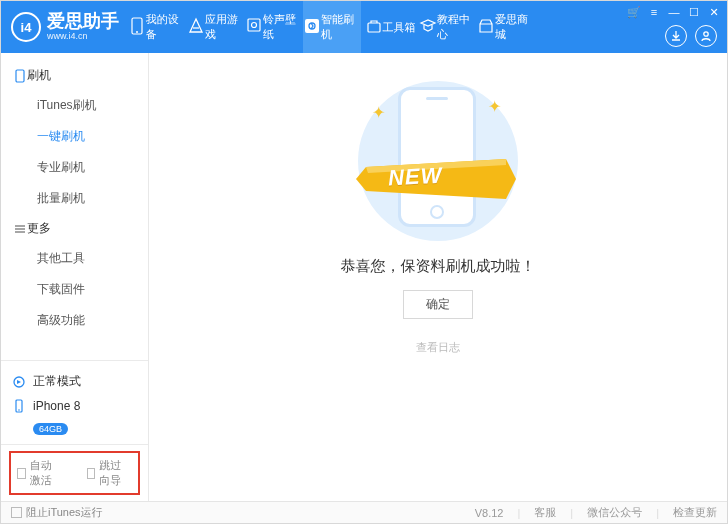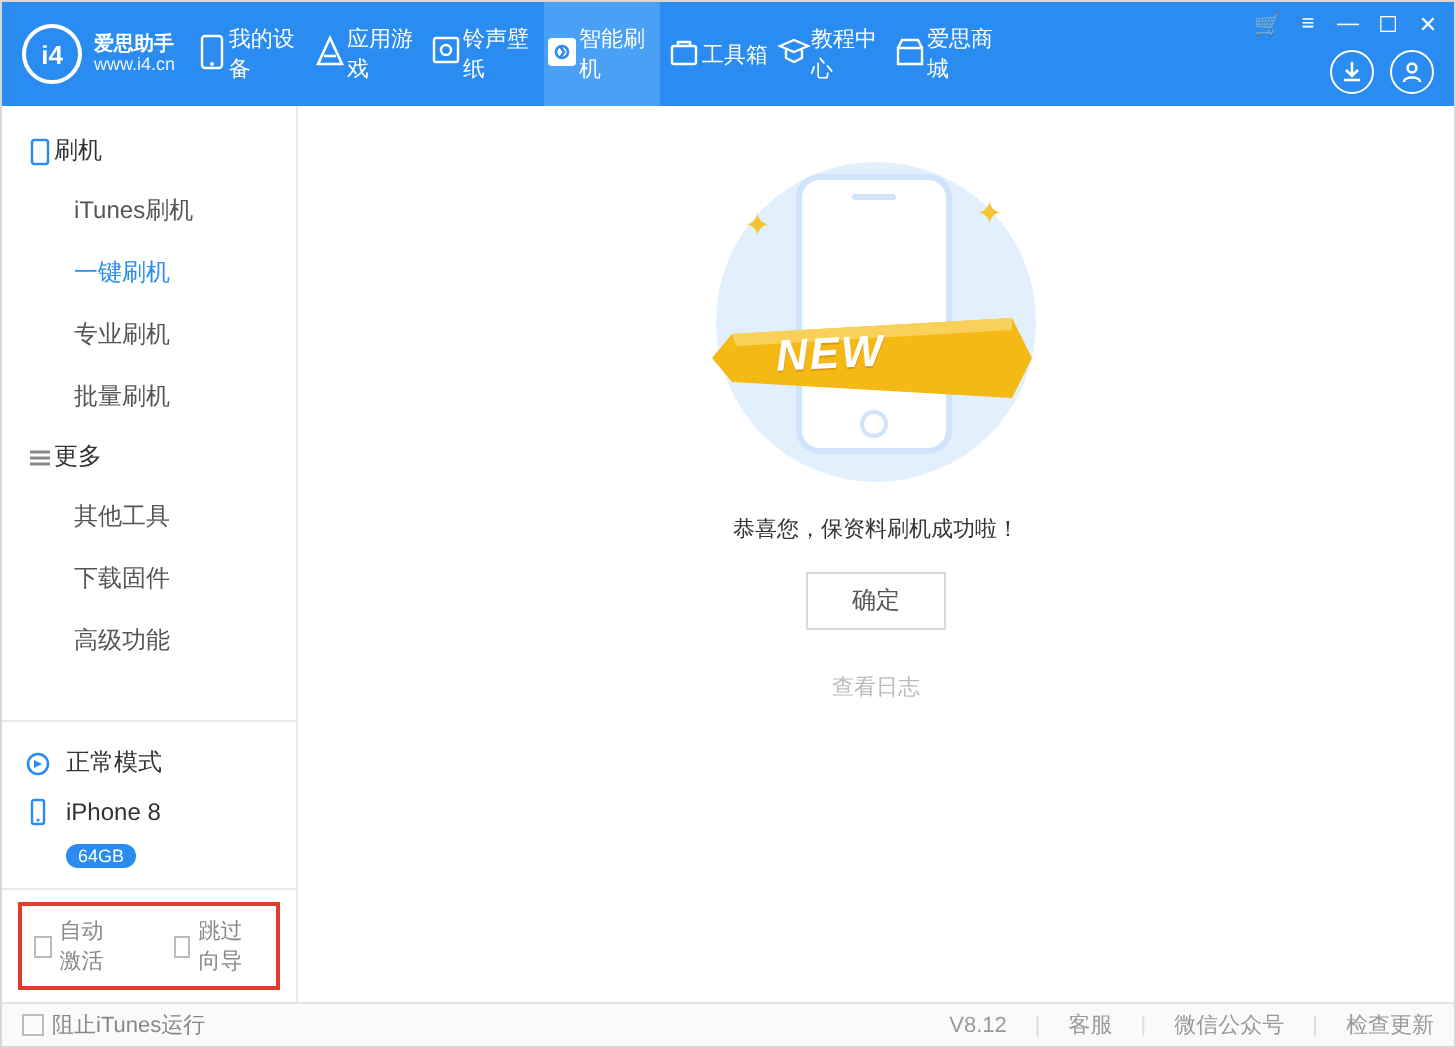--- a/index.html
+++ b/index.html
@@ -3,21 +3,21 @@
 <meta charset="utf-8">
 <style>
   * { box-sizing: border-box; margin: 0; padding: 0; font-family: "Microsoft YaHei", Arial, sans-serif; }
   body { width: 728px; height: 524px; overflow: hidden; background: #fff; border: 1px solid #d8d8d8; }
 
   
   .header { background: #2a8bf1; height: 52px; display: flex; align-items: center; position: relative; }
   .logo-block { display: flex; align-items: center; padding: 0 10px; gap: 6px; }
   .logo-circle { width: 30px; height: 30px; border: 2px solid #fff; border-radius: 50%; display: flex; align-items: center; justify-content: center; color: #fff; font-weight: bold; font-size: 13px; }
   .logo-text { color: #fff; display: flex; flex-direction: column; line-height: 1.1; }
-  .logo-text .top { font-size: 10px; font-weight: bold; display: flex; align-items: center; }
+  .logo-text .top { font-size: 18px; font-weight: bold; display: flex; align-items: center; }
   .logo-text .bottom { font-size: 9px; opacity: .9; }
 
   .nav { display: flex; align-self: stretch; }
   .nav-item { width: 58px; color: #fff; display: flex; align-items: center; justify-content: center; font-size: 11px; cursor: pointer; }
   .nav-item.active { background: #4aa0f5; }
   .nav-item .nv-icon { width: 18px; height: 18px; margin-bottom: 3px; display: flex; align-items: center; justify-content: center; }
 
   .header-right { position: absolute; right: 6px; top: 4px; color: #fff; display: flex; gap: 6px; font-size: 11px; }
   .hdr-btn { width: 14px; height: 14px; cursor: pointer; display:flex; align-items:center; justify-content:center; }
   .header-right2 { position: absolute; right: 10px; top: 24px; display: flex; gap: 8px; }
@@ -49,21 +49,21 @@
   .illus .phone { position:absolute; width:78px; height:140px; left:60px; top:6px; background:#fff; border:3px solid #cfe4fa; border-radius:12px; }
   .illus .phone::before { content:""; position:absolute; left:50%; top:7px; width:22px; height:3px; background:#cfe4fa; border-radius:2px; transform:translateX(-50%); }
   .illus .phone::after { content:""; position:absolute; left:50%; bottom:5px; width:10px; height:10px; border:2px solid #cfe4fa; border-radius:50%; transform:translateX(-50%); }
   .illus .ribbon { position:absolute; left:18px; top:74px; }
   .illus .ribbon svg { display:block; }
   .illus .newtext { position:absolute; left:50px; top:83px; font-size:22px; font-weight:900; font-style:italic; color:#fff; letter-spacing:1px; text-shadow:0 1px 0 #d99a15; transform:rotate(-3deg); }
   .illus .sparkle { position:absolute; width:12px; height:12px; color:#f5c531; }
   .sp1 { left:34px; top:22px; }
   .sp2 { left:150px; top:16px; font-size:16px; color:#6fb9f7; }
 
-  .success-line { margin-top:16px; font-size:11px; color:#333; }
+  .success-line { margin-top:16px; font-size:15px; color:#333; }
   .ok-btn { margin-top:14px; padding:5px 22px; border:1px solid #d8d8d8; background:#fff; font-size:12px; color:#555; cursor:pointer; }
   .log-link { margin-top:21px; font-size:11px; color:#bbb; cursor:pointer; }
 
   
   .statusbar { height:22px; border-top:1px solid #e5e5e5; background:#fafafa; display:flex; align-items:center; font-size:11px; color:#999; padding:0 10px; }
   .statusbar .left { flex:1; display:flex; align-items:center; gap:4px; }
   .statusbar .right { display:flex; gap:14px; align-items:center; }
   .sbsep { color:#ddd; }
 
   svg { display:block; }

